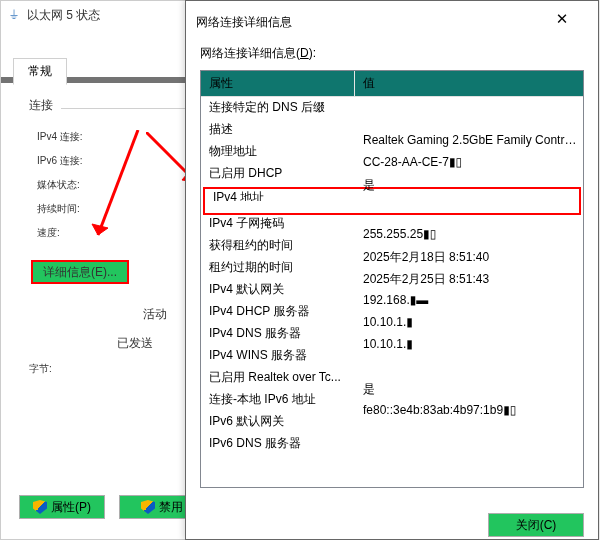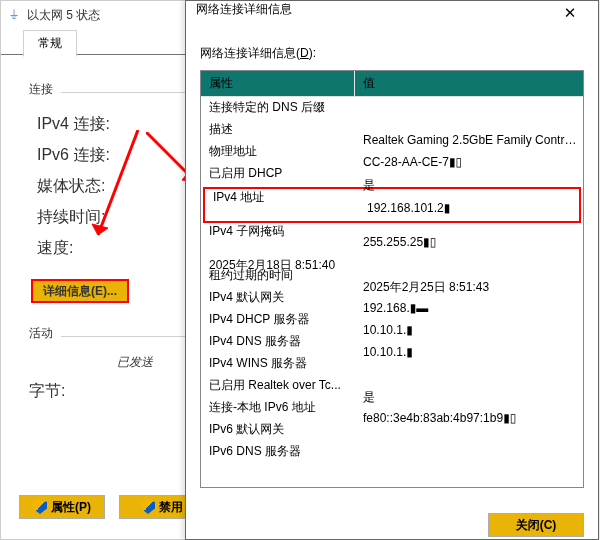--- a/index.html
+++ b/index.html
@@ -2,68 +2,68 @@
 <html><head>
 <meta charset="utf-8">
 <style>
   * { box-sizing: border-box; font-family: "Microsoft YaHei", Tahoma, sans-serif; }
   body { margin:0; width:600px; height:540px; position:relative; background:#f0f0f0; overflow:hidden; }
   
   
   .win-status { position:absolute; left:0; top:0; width:300px; height:540px; background:#fff; border:1px solid #ccc; }
   .win-status .titlebar { height:28px; display:flex; align-items:center; padding:0 6px; font-size:12px; color:#333; }
   .win-status .titlebar .ticon { width:14px; height:14px; margin-right:6px; display:flex; align-items:center; justify-content:center; color:#3a7abf; font-size:12px;}
-  .tabbar { height:26px; border-bottom:1px solid #737373; padding-left:22px; }
+  .tabbar { height:26px; border-bottom:6px solid #737373; padding-left:12px;margin-top:28px; }
   .tab { display:inline-block; font-size:12px; padding:4px 14px; border:1px solid #d0d0d0; border-bottom:1px solid #fff; background:#fff; position:relative; top:1px; }
   .body { padding:14px 18px 10px 28px; font-size:12px; color:#333; }
   .sectionlabel { font-size:12px; margin-bottom:6px; }
-  .row { display:flex; font-size:16px; margin:10px 0; }
+  .row { display:flex; font-size:10px; margin:10px 0; }
   .row .lbl { flex:0 0 86px; }
-  .btn { display:inline-flex; align-items:center; justify-content:center; min-width:86px; height:24px; background:#eab308; border:1px solid #adadad; font-size:12px; padding:0 10px;font-weight:bold; }
+  .btn { display:inline-flex; align-items:center; justify-content:center; min-width:86px; height:24px; background:#22c55e; border:1px solid #adadad; font-size:12px; padding:0 10px; }
   .details-btn { margin:10px 0 16px 2px; border:2px solid red; }
   .footerbtns { position:absolute; left:18px; bottom:20px; display:flex; gap:14px; }
   .shield { width:14px; height:14px; display:inline-block; margin-right:4px; background:
      linear-gradient(135deg,#f7b500 50%, #0a5cc2 50%); clip-path: polygon(50% 0,100% 15%,100% 60%,50% 100%,0 60%,0 15%); }
   
   
   .win-details { position:absolute; left:185px; top:0; width:414px; height:540px; background:#fff; border:1px solid #666; box-shadow:-2px 0 6px rgba(0,0,0,.15); }
-  .win-details .titlebar { height:30px; display:flex; align-items:flex-start; justify-content:space-between; padding:0 8px 0 10px; font-size:12px; }
+  .win-details .titlebar { height:30px; display:flex; align-items:flex-end; justify-content:space-between; padding:0 16px 0 10px; font-size:12px; }
   .closex { width:40px; height:24px; display:flex; align-items:center; justify-content:center; font-size:15px; }
   .dbody { padding:14px 14px 6px 14px; font-size:12px; }
   .dlabel u { text-decoration: underline; }
   .listbox { margin-top:8px; height:418px; border:1px solid #828790; background:#fff; overflow:hidden; }
   .listhead { display:flex; height:26px; border-bottom:1px solid #e0e0e0; }
   .listhead > div { display:flex; align-items:center; font-size:12px; padding-left:8px; background:#0f766e; }
   .col-p { width:154px; border-right:1px solid #e5e5e5; }
   .col-v { flex:1; }
   .listrows { padding:2px 0; }
   .drow { display:flex; font-size:12px; height:22px; align-items:flex-start; white-space:nowrap; }
   .drow .p { width:154px; padding-left:8px; text-overflow:ellipsis; overflow:hidden; }
   .drow .v { flex:1; padding-left:8px; text-overflow:ellipsis; overflow:hidden;margin-top:12px; }
-  .hlrow { border:2px solid red; margin:0 2px; height:36px; }
+  .hlrow { border:2px solid red; margin:0 2px; height:28px;flex-direction:column; }
   
   .footer { position:absolute; right:14px; bottom:2px; }
   
   
   .arrow { position:absolute; pointer-events:none; }
   .arrow svg line, .arrow svg polygon { stroke:red; fill:red; }
 </style>
 </head>
 <body>
 
 <div class="win-status">
   <div class="titlebar">
     <span class="ticon">⏚</span>
     <span>以太网 5 状态</span>
   </div>
   <div class="tabbar">
     <div class="tab">常规</div>
   </div>
   <div class="body">
-    <div style="display:flex; align-items:center; margin-bottom:6px;margin-top:12px;">
+    <div style="display:flex; align-items:center; margin-bottom:6px;">
       <div class="sectionlabel">连接</div>
       <div style="flex:1; height:1px; background:#d0d0d0; margin-left:8px;"></div>
     </div>
     <div style="padding-left:8px;">
       <div class="row">
           <div class="lbl">IPv4 连接:</div>
         </div>
       <div class="row">
           <div class="lbl">IPv6 连接:</div>
         </div>
@@ -72,25 +72,25 @@
         </div>
       <div class="row">
           <div class="lbl">持续时间:</div>
         </div>
       <div class="row">
           <div class="lbl">速度:</div>
         </div>
     </div>
     <div class="btn details-btn">详细信息(E)...</div>
     
-    <div style="display:flex; align-items:center; margin:6px 0;">
+    <div style="display:flex; align-items:center; margin:6px 0;flex-direction:column;">
       <div class="sectionlabel">活动</div>
       <div style="flex:1; height:1px; background:#d0d0d0; margin-left:8px;"></div>
     </div>
-    <div style="text-align:center; padding-right:40px;font-style:italic;">
+    <div style="text-align:center; padding-right:40px;">
       <div>已发送</div>
     </div>
     <div class="row" style="gap:24px;">
       <div class="lbl">字节:</div>
       <div style="flex:1; text-align:right; padding-right:40px;">26,26</div>
     </div>
   </div>
   <div class="footerbtns">
     <div class="btn">
       <span class="shield"></span>
@@ -149,20 +149,21 @@
           </div>
           <div class="drow hlrow">
             <div class="p">IPv4 地址</div>
             <div class="v">192.168.101.2▮</div>
           </div>
           <div class="drow">
             <div class="p">IPv4 子网掩码</div>
             <div class="v">255.255.25▮▯</div>
           </div>
           <div class="drow">
+            <div class="p">获得租约的时间</div>
             <div class="v">2025年2月18日 8:51:40</div>
           </div>
           <div class="drow">
             <div class="p">租约过期的时间</div>
             <div class="v">2025年2月25日 8:51:43</div>
           </div>
           <div class="drow">
             <div class="p">IPv4 默认网关</div>
             <div class="v">192.168.▮▬</div>
           </div>

